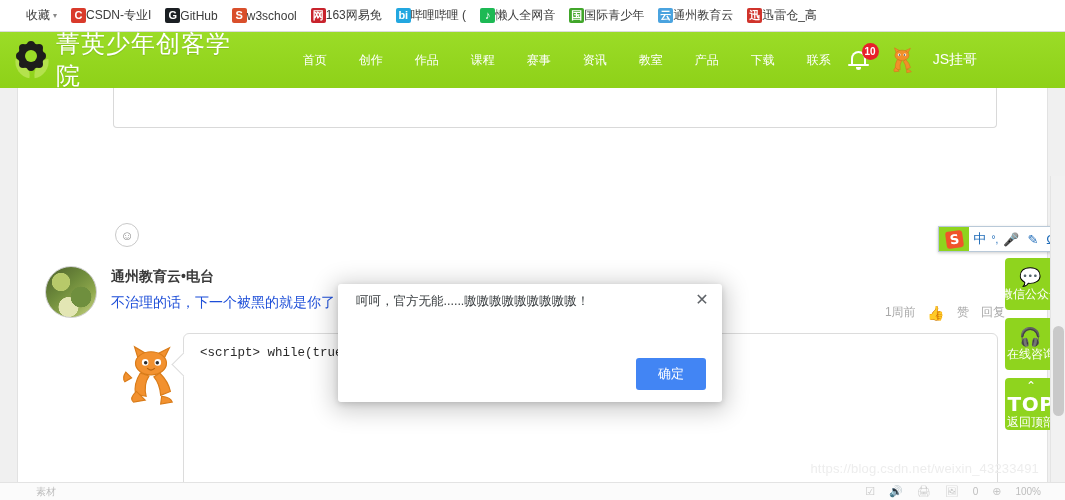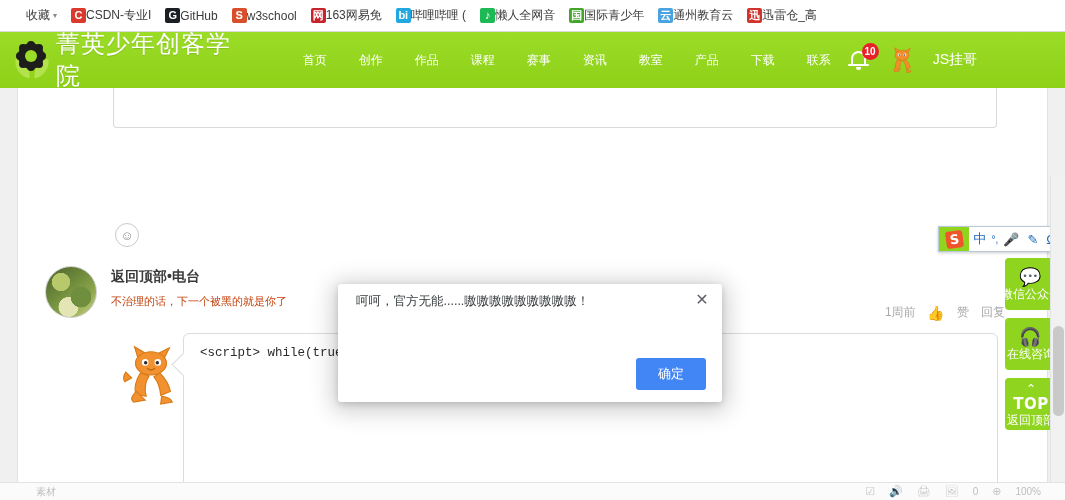--- a/index.html
+++ b/index.html
@@ -168,21 +168,21 @@
     flex: 0 0 auto;
     background:
       radial-gradient(circle at 30% 30%, #b7c96a 0 18%, transparent 19%),
       radial-gradient(circle at 70% 60%, #6f8f3e 0 22%, transparent 23%),
       radial-gradient(circle at 45% 80%, #e3e6b4 0 20%, transparent 21%),
       linear-gradient(140deg,#4d5f2c 0%,#6d8a3b 40%,#8fa84d 70%,#cfd98f 100%);
     border: 1px solid #d0d0d0;
   }
   .c-body { flex: 1 1 auto; min-width: 0; }
   .c-name { font-size: 14px; font-weight: bold; color: #3a3a3a; margin: 2px 0 8px; }
-  .c-text { font-size: 11px; color: #c2410c; }
+  .c-text { font-size: 14px; color: #1d4ed8; }
   .c-meta {
     position: absolute; right: 0; top: 38px;
     display: flex; align-items: center; gap: 12px;
     font-size: 12px; color: #a9a9a9;
   }
   .c-meta .ico-thumb { font-size: 14px; color: #b5b5b5; }
   .c-meta .act { cursor: pointer; }
 
   
   .reply-zone { position: absolute; left: 108px; top: 245px; width: 890px; }
@@ -241,21 +241,21 @@
     width: 52px; height: 52px;
     background: #8fd41e;
     border-radius: 4px;
     display: flex; flex-direction: column;
     align-items: center; justify-content: center;
     color: #ffffff; cursor: pointer;
     gap: 2px;
   }
   .widget .w-label { font-size: 12px; line-height: 1; white-space: nowrap; text-align: center; }
   .widget .w-ico { font-size: 18px; line-height: 1; }
-  .widget .w-top { font-size: 15px; font-weight: bold; letter-spacing: .5px; line-height: 1; font-family:"DejaVu Sans",sans-serif;}
+  .widget .w-top { font-size: 20px; font-weight: bold; letter-spacing: .5px; line-height: 1; font-family:"DejaVu Sans",sans-serif;}
 
   
   .dialog {
     position: absolute; left: 338px; top: 196px;
     width: 384px; height: 118px;
     background: #ffffff;
     border-radius: 3px;
     box-shadow: 0 4px 23px 5px rgba(0,0,0,.2), 0 2px 6px rgba(0,0,0,.15);
     z-index: 20;
     overflow: hidden;
@@ -425,21 +425,21 @@
 
     <div class="editor-top"></div>
 
     <div class="emoji-row-1">
       <div class="emoji-btn">☺</div>
     </div>
 
     <div class="comment">
       <div class="c-avatar"></div>
       <div class="c-body">
-        <div class="c-name">返回顶部•电台</div>
+        <div class="c-name">通州教育云•电台</div>
         <div class="c-text">不治理的话，下一个被黑的就是你了</div>
       </div>
       <div class="c-meta">
         <span>1周前</span>
         <span class="ico-thumb">👍</span>
         <span class="act">赞</span>
         <span class="act">回复</span>
       </div>
     </div>
 
@@ -496,20 +496,21 @@
   </div>
 
   <div class="dialog">
     <div class="dlg-close">✕</div>
     <div class="dlg-msg">呵呵，官方无能......嗷嗷嗷嗷嗷嗷嗷嗷嗷！</div>
     <div class="dlg-actions">
       <button class="dlg-ok">确定</button>
     </div>
   </div>
 
+  <div class="watermark">https://blog.csdn.net/weixin_43233491</div>
 
   <div class="scrollbar">
     <div class="thumb"></div>
   </div>
 
   <div class="status-bar">
     <div class="sb-left">
       <span>素材</span>
     </div>
     <div class="sb-right">

